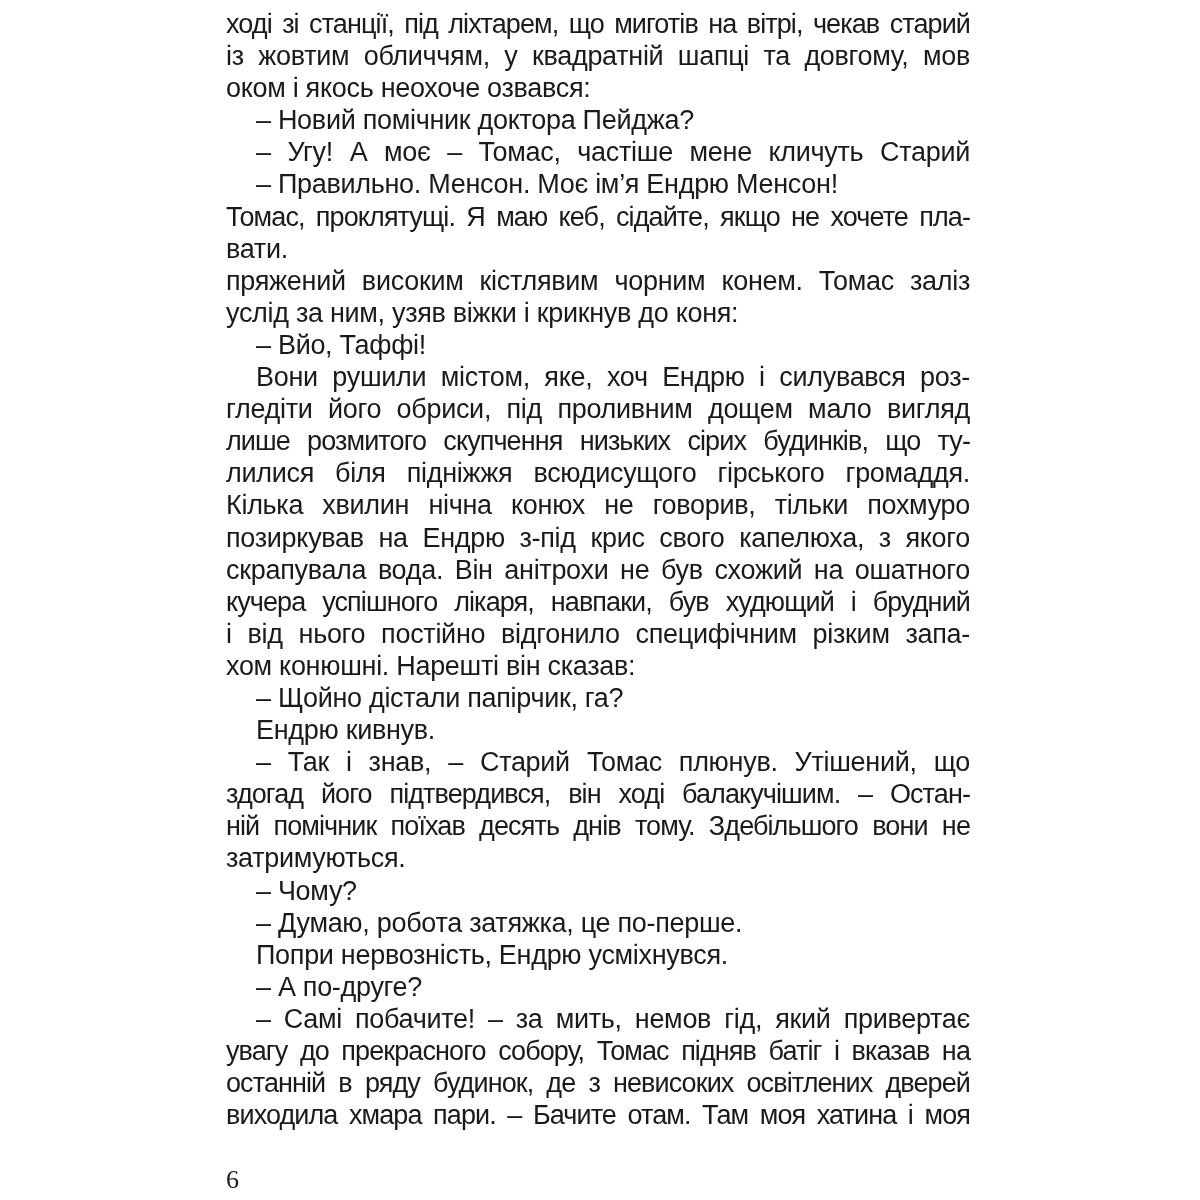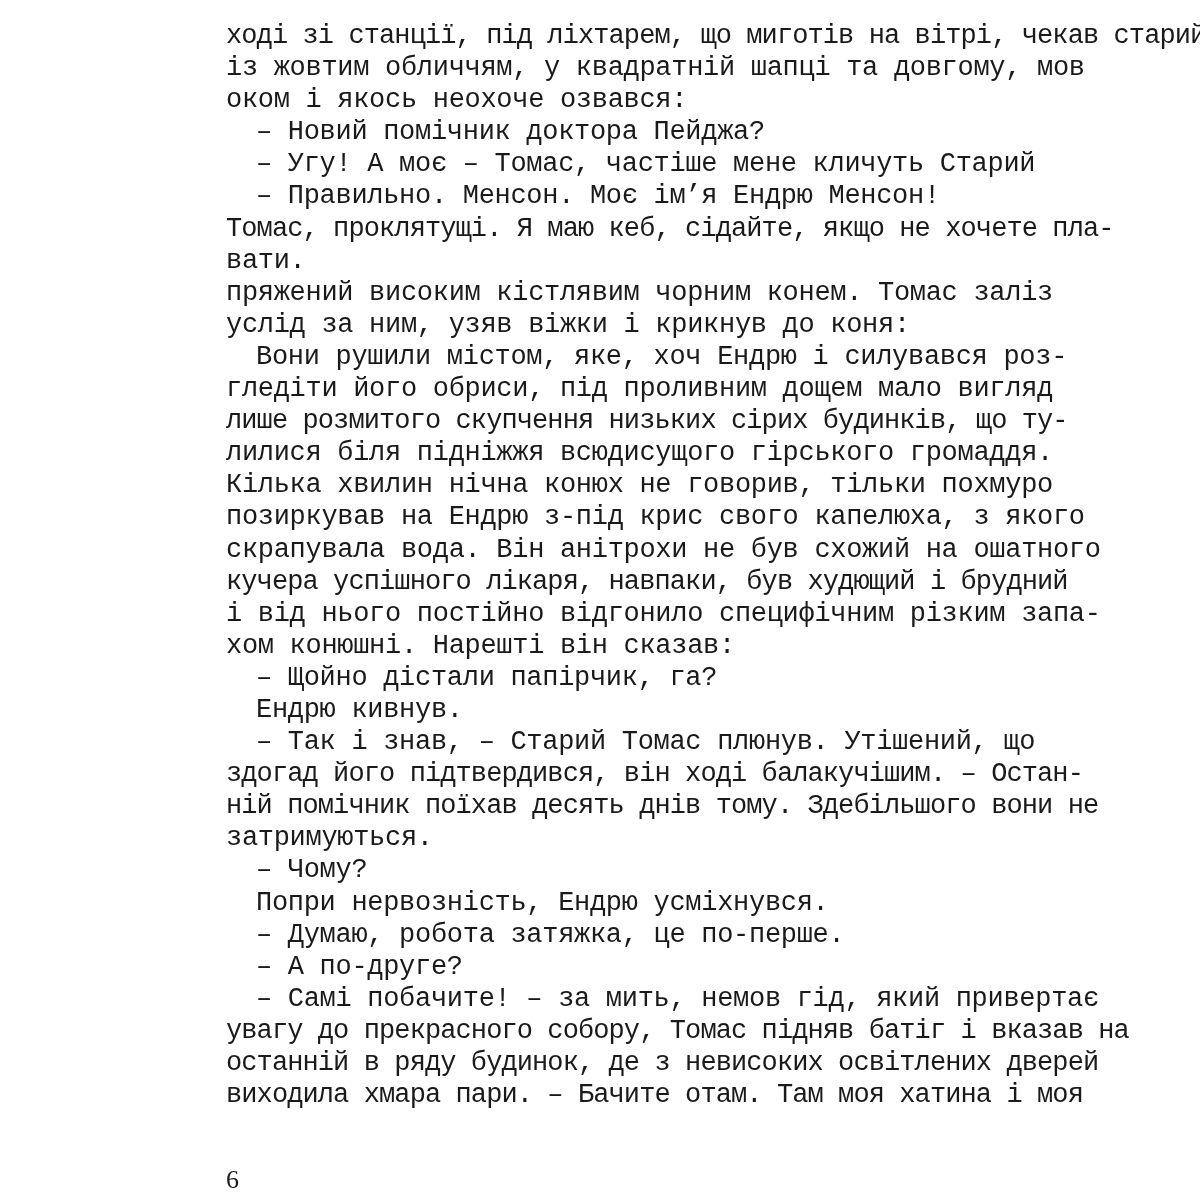--- a/index.html
+++ b/index.html
@@ -15,23 +15,23 @@
     }
     .page {
       position: absolute;
       left: 0; top: 0;
       width: 1200px; height: 1200px;
       background: #ffffff;
     }
     .text-block {
       position: absolute;
       left: 226px;
-      top: 20px;
+      top: 8px;
       width: 744px;
-      font-family: Liberation Mono, monospace;
+      font-family: Liberation Sans, sans-serif;
       font-size: 27px;
       color: #1a1a1a;
     }
     .line {
       height: 32.1px;
       line-height: 32.1px;
       white-space: nowrap;
       display: block;
       text-align: justify;
       text-align-last: justify;
@@ -63,39 +63,40 @@
       <div class="line narrow">ході зі станції, під ліхтарем, що миготів на вітрі, чекав старий</div>
       <div class="line">із жовтим обличчям, у квадратній шапці та довгому, мов</div>
       <div class="line last">оком і якось неохоче озвався:</div>
       <div class="line indent last">– Новий помічник доктора Пейджа?</div>
       <div class="line indent">– Угу! А моє – Томас, частіше мене кличуть Старий</div>
       <div class="line indent last">– Правильно. Менсон. Моє ім’я Ендрю Менсон!</div>
       <div class="line narrow">Томас, проклятущі. Я маю кеб, сідайте, якщо не хочете пла-</div>
       <div class="line last">вати.</div>
       <div class="line">пряжений високим кістлявим чорним конем. Томас заліз</div>
       <div class="line last">услід за ним, узяв віжки і крикнув до коня:</div>
+      <div class="line indent last">– Вйо, Таффі!</div>
       <div class="line indent">Вони рушили містом, яке, хоч Ендрю і силувався роз-</div>
       <div class="line">гледіти його обриси, під проливним дощем мало вигляд</div>
       <div class="line narrow">лише розмитого скупчення низьких сірих будинків, що ту-</div>
       <div class="line">лилися біля підніжжя всюдисущого гірського громаддя.</div>
       <div class="line">Кілька хвилин нічна конюх не говорив, тільки похмуро</div>
       <div class="line">позиркував на Ендрю з-під крис свого капелюха, з якого</div>
       <div class="line">скрапувала вода. Він анітрохи не був схожий на ошатного</div>
       <div class="line narrow">кучера успішного лікаря, навпаки, був худющий і брудний</div>
       <div class="line">і від нього постійно відгонило специфічним різким запа-</div>
       <div class="line last">хом конюшні. Нарешті він сказав:</div>
       <div class="line indent last">– Щойно дістали папірчик, га?</div>
       <div class="line indent last">Ендрю кивнув.</div>
       <div class="line indent">– Так і знав, – Старий Томас плюнув. Утішений, що</div>
       <div class="line narrow">здогад його підтвердився, він ході балакучішим. – Остан-</div>
       <div class="line narrow">ній помічник поїхав десять днів тому. Здебільшого вони не</div>
       <div class="line last">затримуються.</div>
       <div class="line indent last">– Чому?</div>
+      <div class="line indent last">– Думаю, робота затяжка, це по-перше.</div>
       <div class="line indent last">Попри нервозність, Ендрю усміхнувся.</div>
-      <div class="line indent last">– Думаю, робота затяжка, це по-перше.</div>
       <div class="line indent last">– А по-друге?</div>
       <div class="line indent">– Самі побачите! – за мить, немов гід, який привертає</div>
       <div class="line narrow">увагу до прекрасного собору, Томас підняв батіг і вказав на</div>
       <div class="line narrow">останній в ряду будинок, де з невисоких освітлених дверей</div>
       <div class="line narrow">виходила хмара пари. – Бачите отам. Там моя хатина і моя</div>
     </div>
   <div class="page-number">6</div>
 </div>
 
 </body></html>

